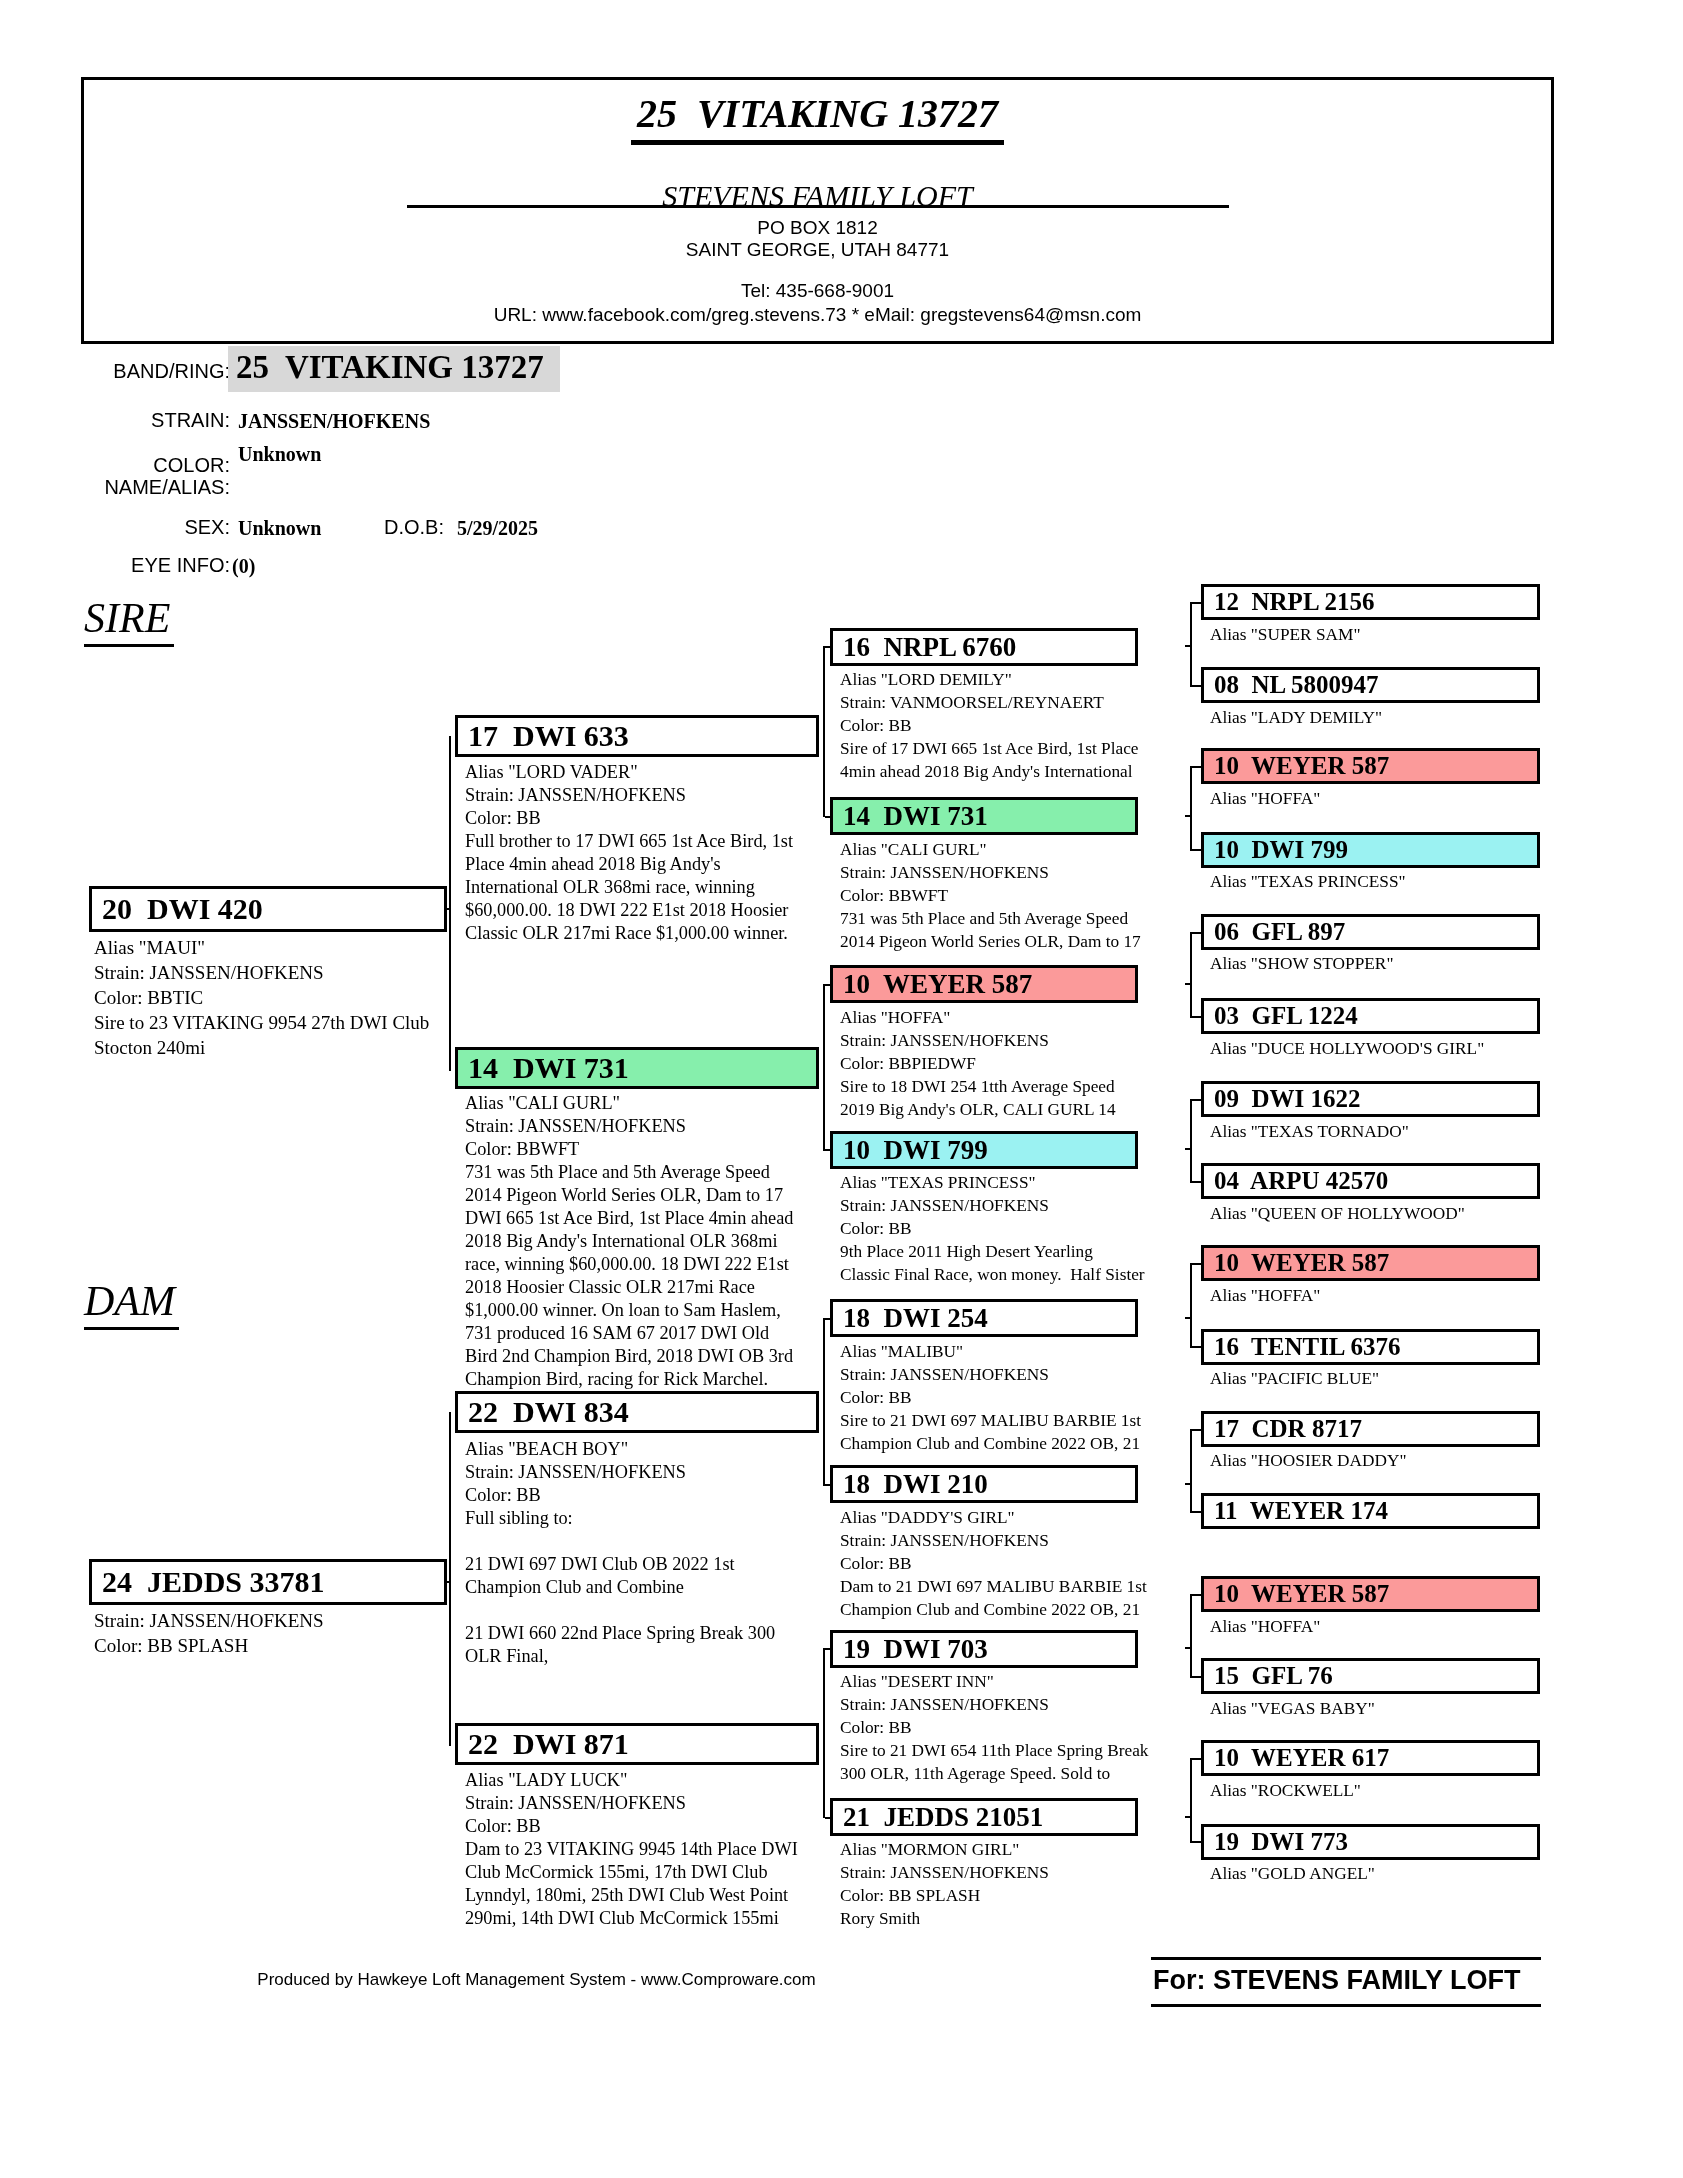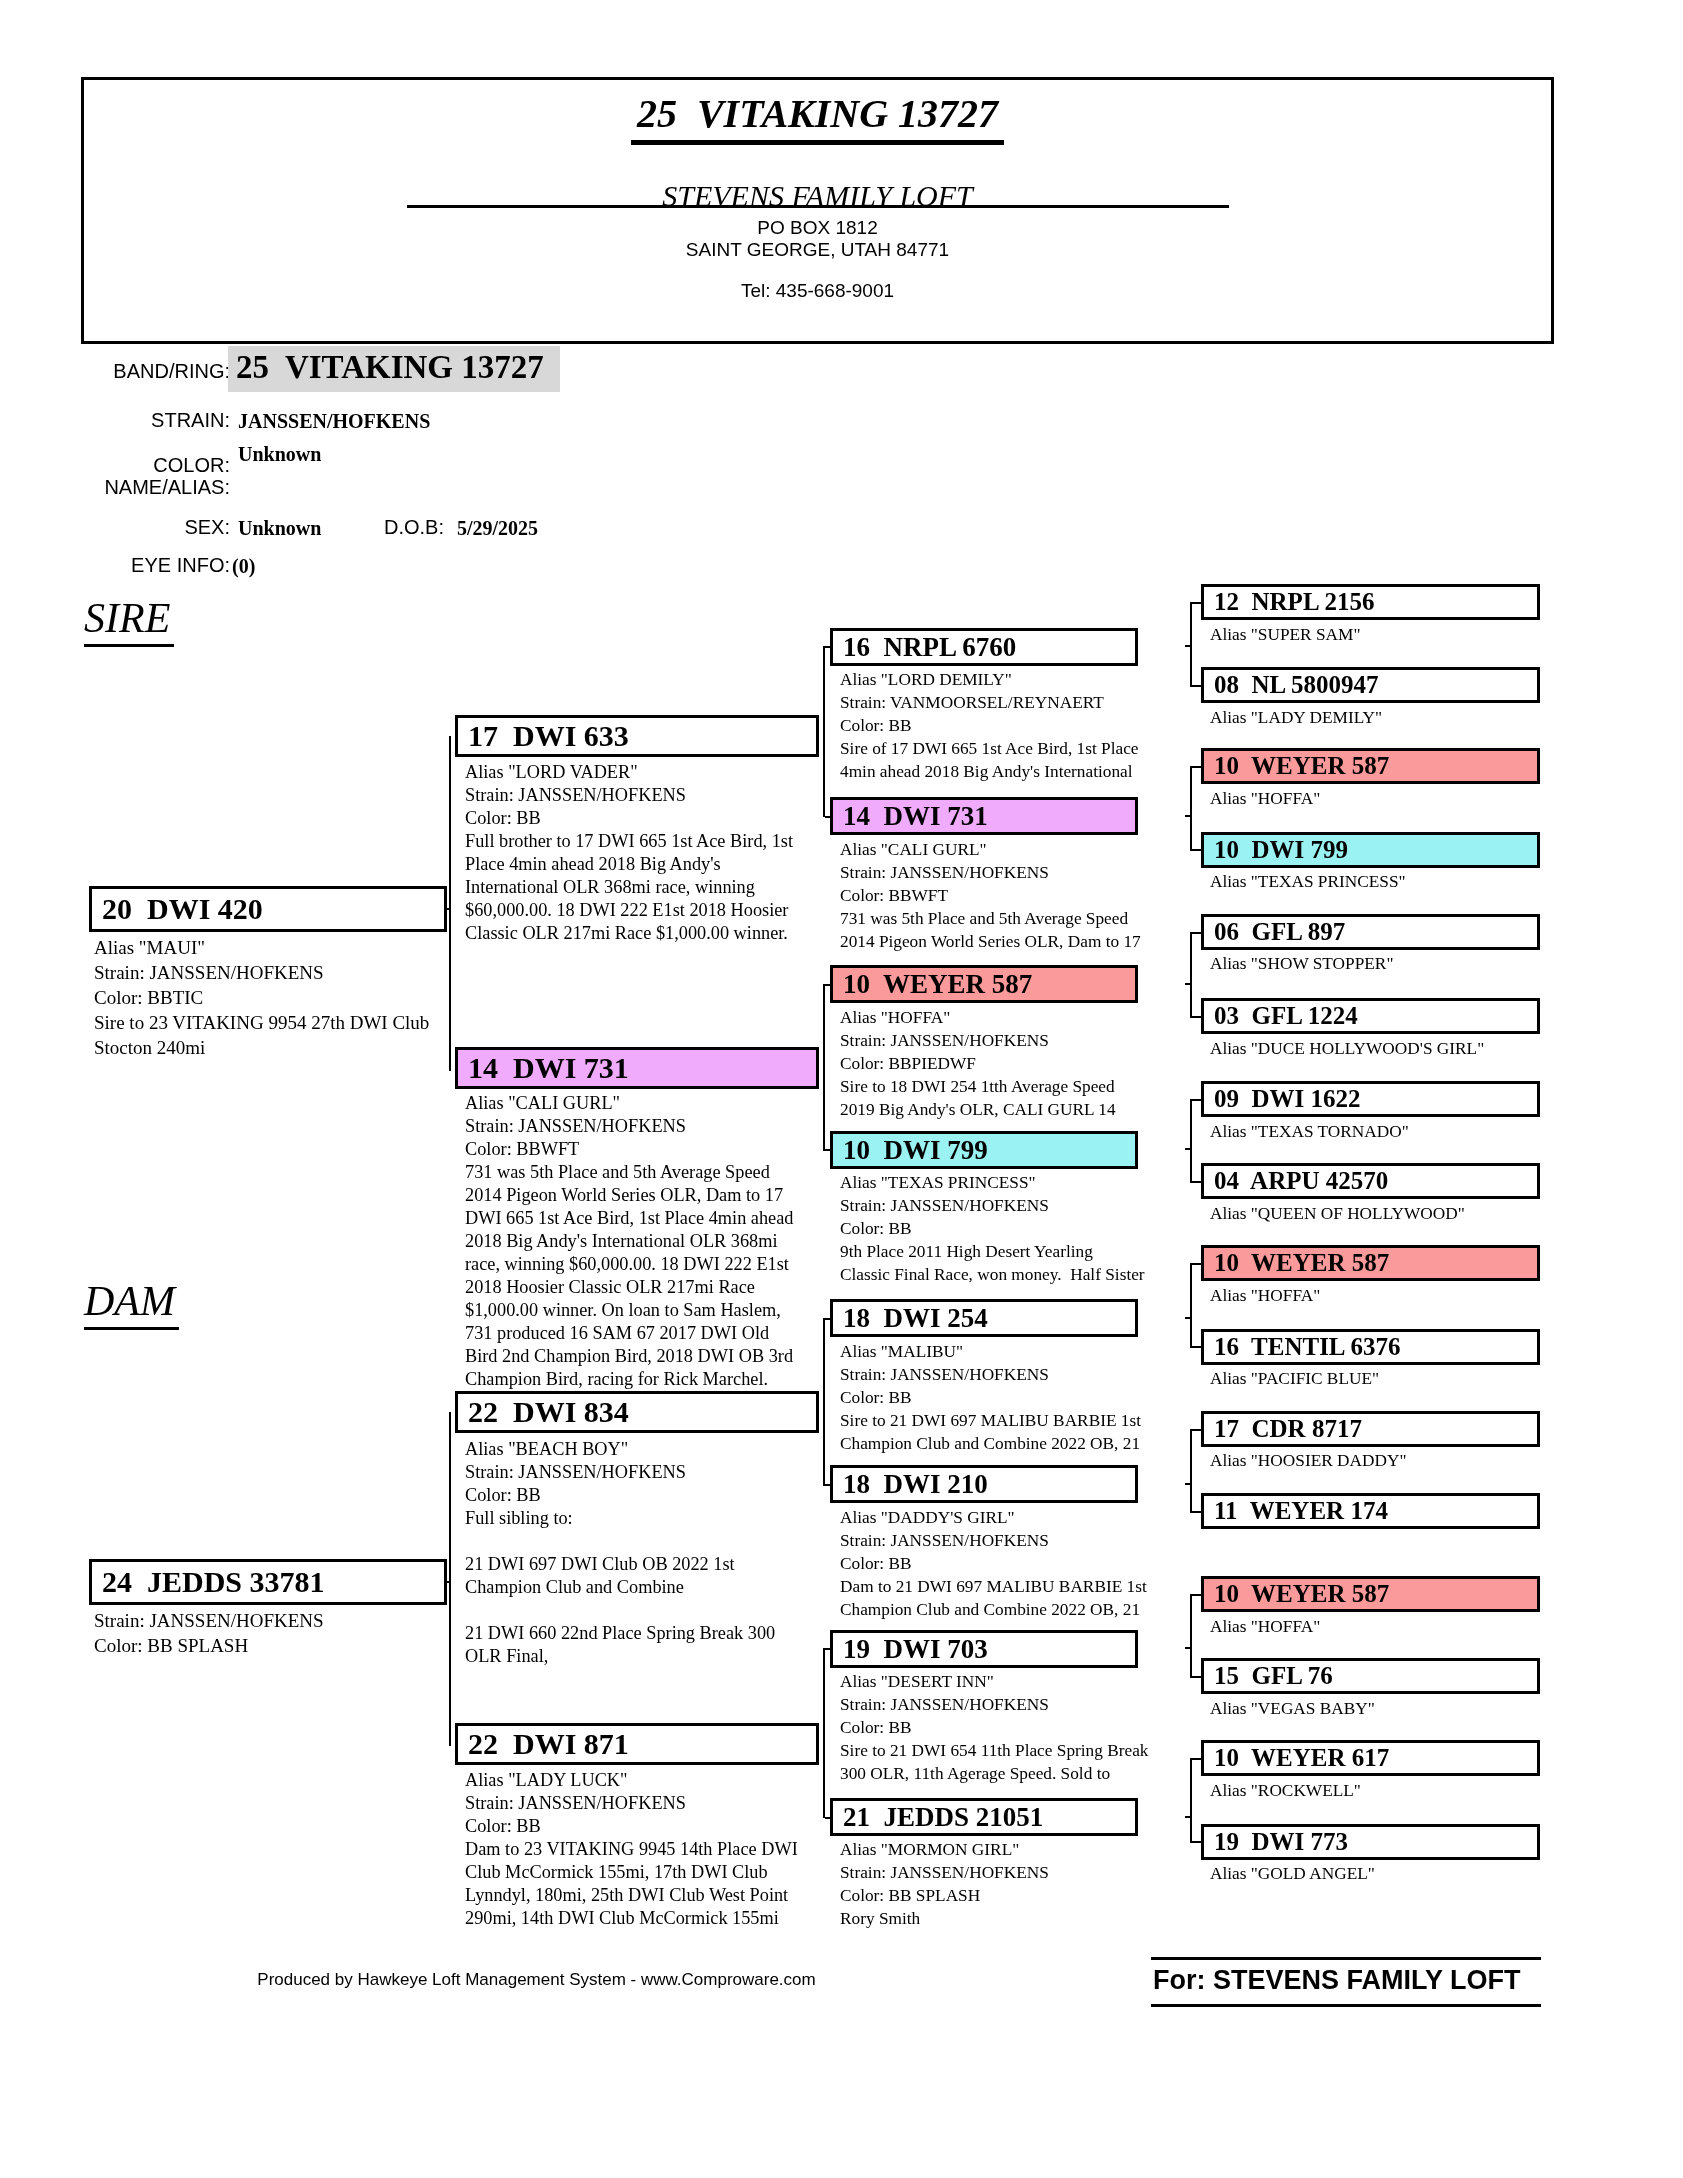--- a/index.html
+++ b/index.html
@@ -21,21 +21,21 @@
   
   .sec{position:absolute;left:84px;font:italic 42px "Liberation Serif",serif;border-bottom:3px solid #000;padding:0 4px 2px 0;}
   
   .head{position:absolute;border:3px solid #000;box-sizing:border-box;background:#fff;
         display:flex;align-items:center;padding-left:10px;font-family:"Liberation Serif",serif;
         font-weight:bold;white-space:pre;}
   .w1{width:358px;height:46px;font-size:30px;}
   .w2{width:364px;height:42px;font-size:30px;}
   .w3{width:308px;height:38px;font-size:27px;}
   .w4{width:339px;height:36px;font-size:25px;text-align:right;}
-  .yellow{background:#f0abfc;}
+  .yellow{background:#86efac;}
   .pink{background:#FB9A9A;}
   .cyan{background:#9BF2F2;}
   .body{position:absolute;font-family:"Liberation Serif",serif;white-space:pre-wrap;}
   .b1{font-size:19px;line-height:25px;width:356px;}
   .b2{font-size:18.3px;line-height:23px;width:361px;}
   .b3{font-size:17.3px;line-height:23px;width:348px;}
   .b4{font-size:17.3px;line-height:22px;width:327px;}
   
   .v{position:absolute;width:2px;background:#000;}
   .h{position:absolute;height:2px;background:#000;}
@@ -51,20 +51,21 @@
 
   <div class="hbox">
     <div class="hc" style="top:10px;">
       <span class="h-title">25  VITAKING 13727</span>
     </div>
     <div class="hc h-sub" style="top:75px;">STEVENS FAMILY LOFT</div>
     <div class="h-line"></div>
     <div class="hc h-sans" style="top:137px;">PO BOX 1812</div>
     <div class="hc h-sans" style="top:159px;">SAINT GEORGE, UTAH 84771</div>
     <div class="hc h-sans" style="top:200px;">Tel: 435-668-9001</div>
+    <div class="hc h-sans" style="top:224px;">URL: www.facebook.com/greg.stevens.73 * eMail: gregstevens64@msn.com</div>
   </div>
 
   <div class="lbl" style="top:360px;">BAND/RING:</div>
   <div class="band-val">25  VITAKING 13727</div>
   <div class="lbl" style="top:409px;">STRAIN:</div>
   <div class="val" style="top:410px;">JANSSEN/HOFKENS</div>
   <div class="lbl" style="top:454px;">COLOR:</div>
   <div class="val" style="top:443px;">Unknown</div>
   <div class="lbl" style="top:476px;">NAME/ALIAS:</div>
   <div class="val" style="top:477px;"></div>

